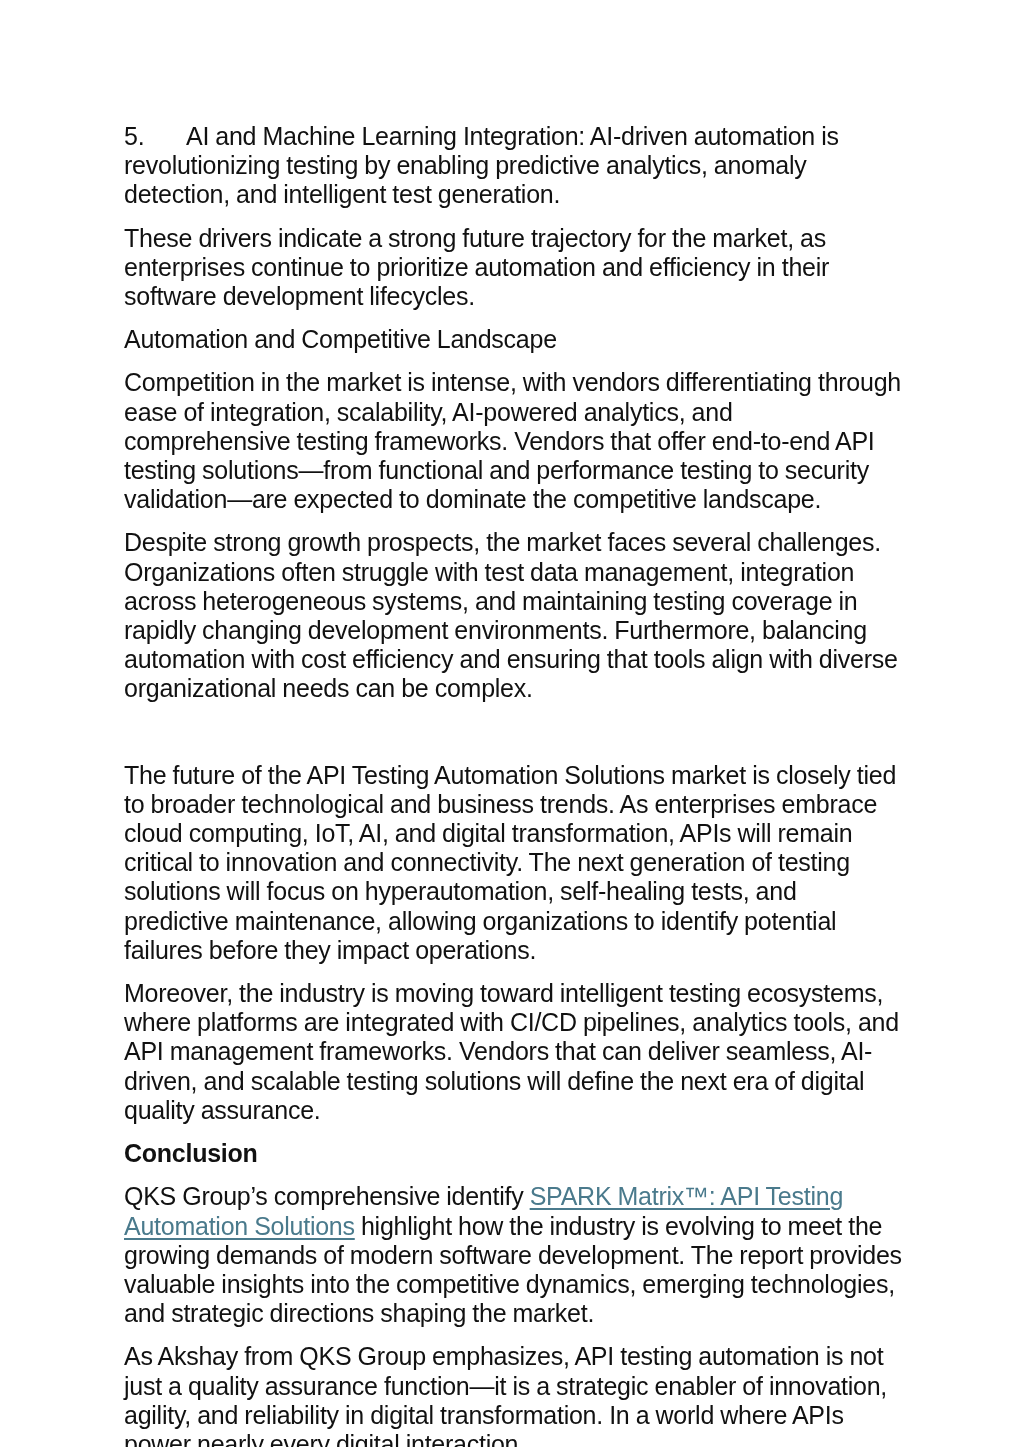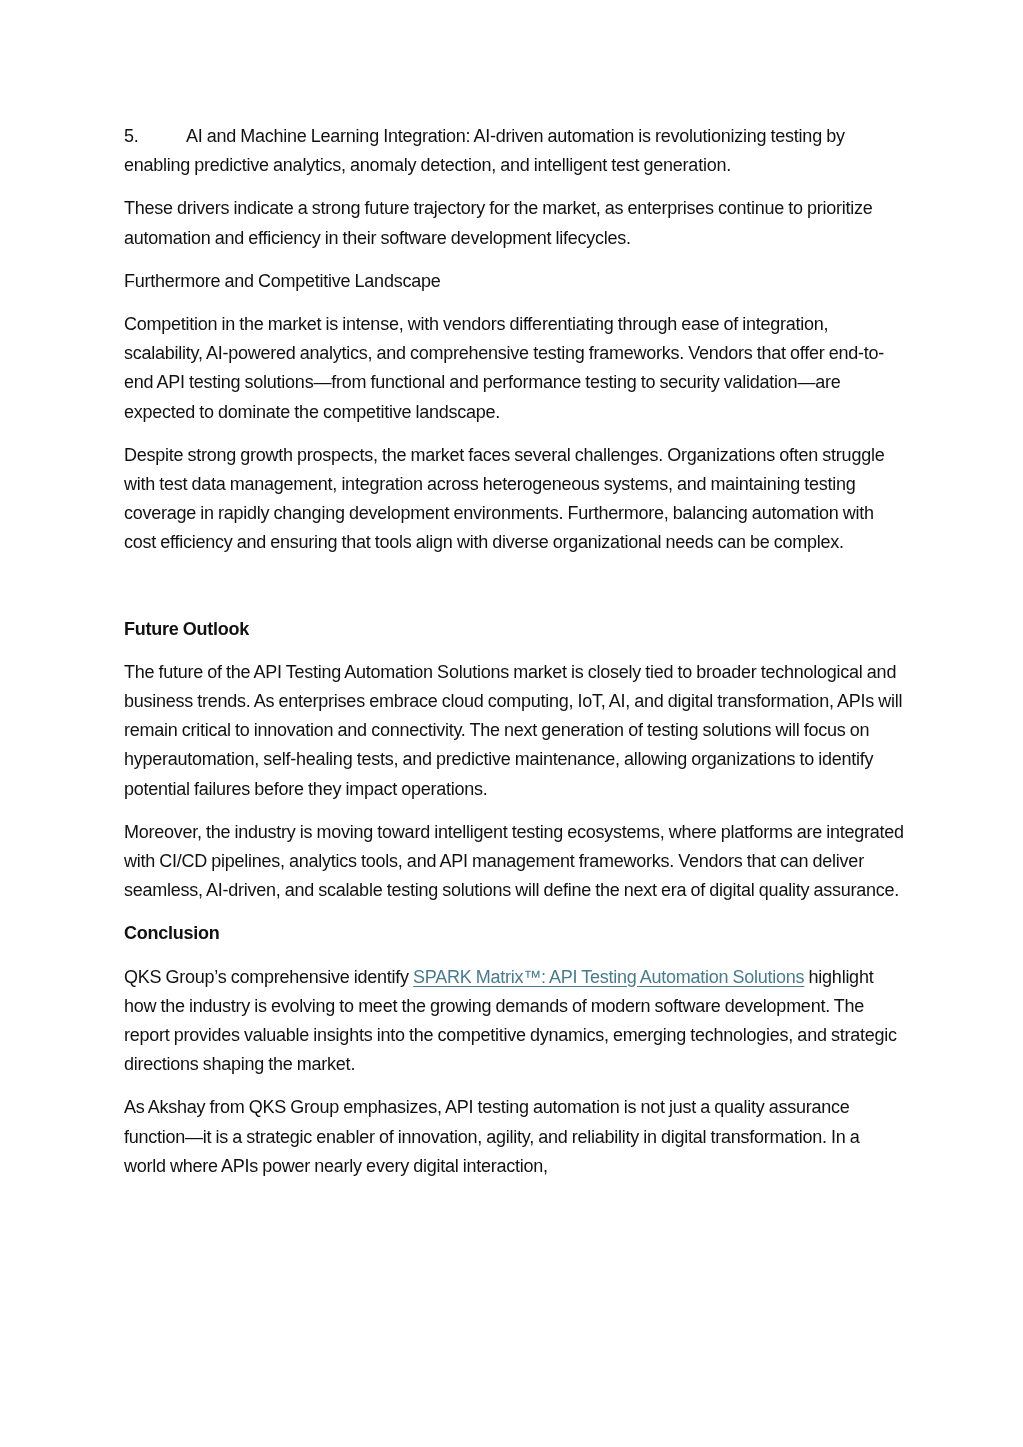--- a/index.html
+++ b/index.html
@@ -16,21 +16,21 @@
       color: #111111;
     }
     .page {
       position: absolute;
       left: 124px;
       top: 122px;
       width: 780px;
     }
     p {
       margin: 0 0 14px 0;
-      font-size: 18px;
+      font-size: 25px;
       line-height: 29.2px;
       letter-spacing: -0.25px;
       word-spacing: -0.5px;
     }
     .list-item {
       display: block;
     }
     .list-num {
       display: inline-block;
       width: 62px;
@@ -52,29 +52,28 @@
 <body>
 
 <div class="page">
 
   <p class="list-item">
     <span class="list-num">5.</span><span>AI and Machine Learning Integration: AI-driven automation is revolutionizing testing by enabling predictive analytics, anomaly detection, and intelligent test generation.</span>
   </p>
 
   <p>These drivers indicate a strong future trajectory for the market, as enterprises continue to prioritize automation and efficiency in their software development lifecycles.</p>
 
-  <p>Furthermore and Competitive Landscape</p>
+  <p>Automation and Competitive Landscape</p>
 
   <p>Competition in the market is intense, with vendors differentiating through ease of integration, scalability, AI-powered analytics, and comprehensive testing frameworks. Vendors that offer end-to-end API testing solutions—from functional and performance testing to security validation—are expected to dominate the competitive landscape.</p>
 
   <p>Despite strong growth prospects, the market faces several challenges. Organizations often struggle with test data management, integration across heterogeneous systems, and maintaining testing coverage in rapidly changing development environments. Furthermore, balancing automation with cost efficiency and ensuring that tools align with diverse organizational needs can be complex.</p>
 
   <div class="spacer"></div>
 
-  <p class="heading">Future Outlook</p>
 
   <p>The future of the API Testing Automation Solutions market is closely tied to broader technological and business trends. As enterprises embrace cloud computing, IoT, AI, and digital transformation, APIs will remain critical to innovation and connectivity. The next generation of testing solutions will focus on hyperautomation, self-healing tests, and predictive maintenance, allowing organizations to identify potential failures before they impact operations.</p>
 
   <p>Moreover, the industry is moving toward intelligent testing ecosystems, where platforms are integrated with CI/CD pipelines, analytics tools, and API management frameworks. Vendors that can deliver seamless, AI-driven, and scalable testing solutions will define the next era of digital quality assurance.</p>
 
   <p class="heading">Conclusion</p>
 
   <p>
     <span>QKS Group’s comprehensive identify </span><a class="link" href="#">SPARK Matrix™: API Testing Automation Solutions</a><span> highlight how the industry is evolving to meet the growing demands of modern software development. The report provides valuable insights into the competitive dynamics, emerging technologies, and strategic directions shaping the market.</span>
   </p>

